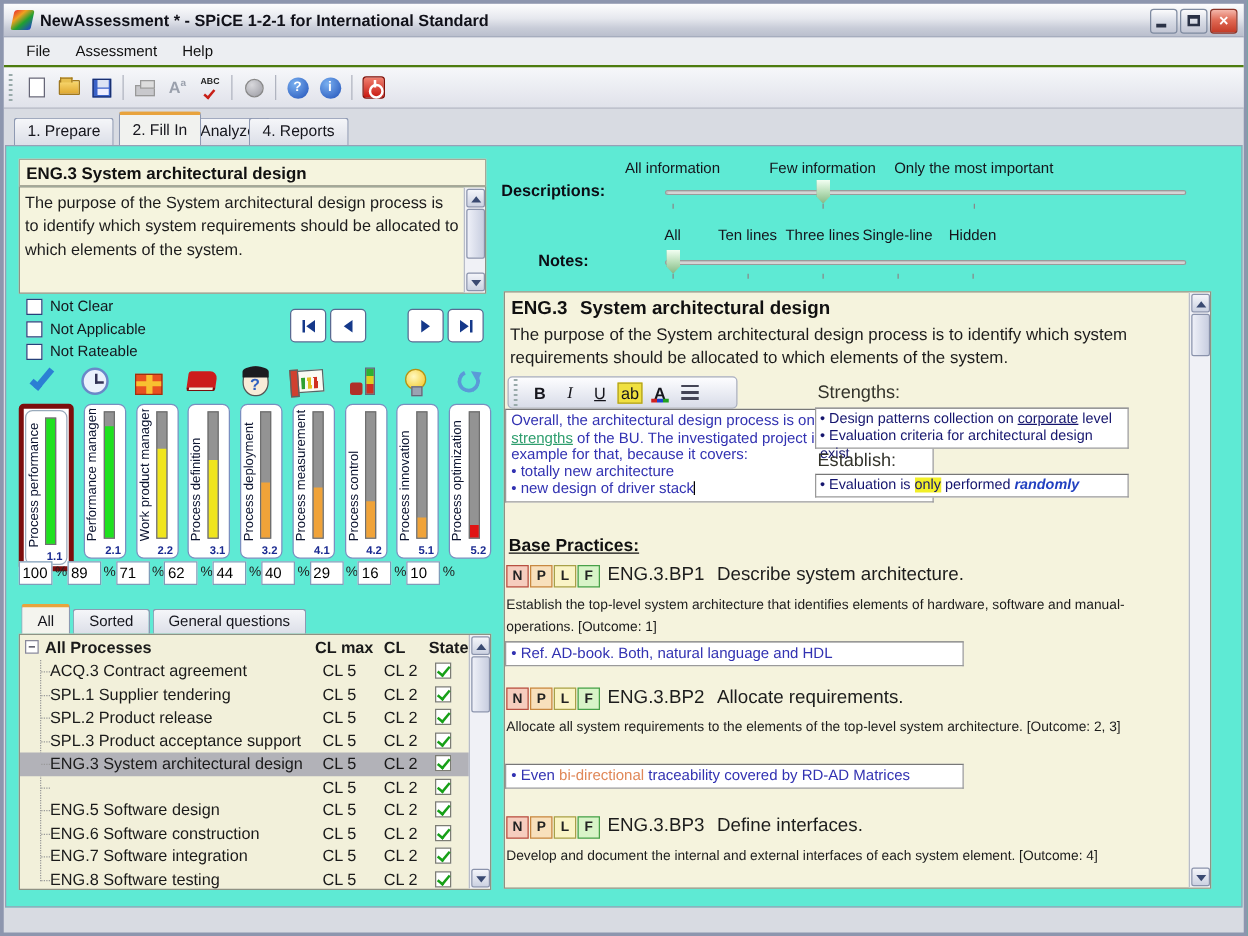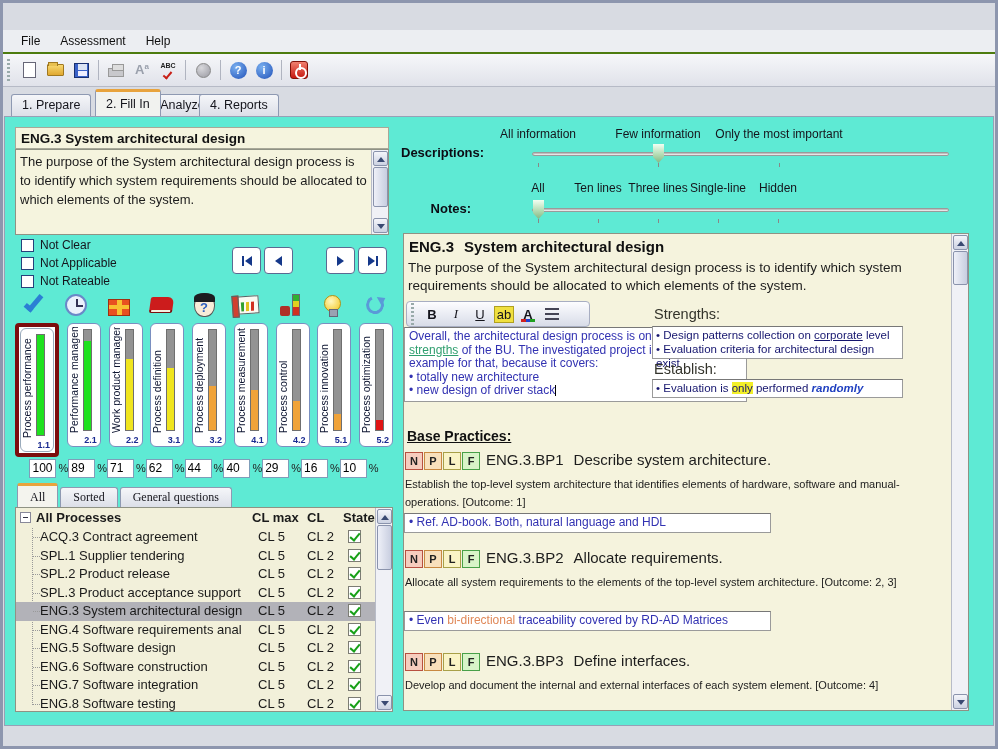--- a/index.html
+++ b/index.html
@@ -117,26 +117,26 @@
   .gauge-row { position:absolute; left:10px; top:206px; width:378px; height:134px; display:flex; justify-content:space-between; align-items:flex-start; }
   .gauge { width:34px; height:124px; background:#fff; border:1px solid #7a8fc0; border-radius:6px; position:relative; overflow:hidden; }
   .gauge-sel { border:4px solid #7c0d0d; border-radius:4px; padding:1px; background:#fff; height:134px; }
   .gauge-sel .gauge { border-color:#9ab; height:124px; }
   .gauge-label { position:absolute; left:0px; top:3px; bottom:13px; width:17px; writing-mode:vertical-rl; transform:rotate(180deg);
     font-size:10.5px; color:#0c1430; overflow:hidden; white-space:nowrap; }
   .gauge-track { position:absolute; right:8px; top:5px; bottom:15px; width:9px; background:#939393; border:1px solid #6f6f6f; }
   .gauge-fill { position:absolute; bottom:0; left:0; right:0; }
   .gauge-id { position:absolute; right:3px; bottom:1px; font-size:9px; font-weight:bold; color:#1a2a90; }
 
-  .pct-row { position:absolute; left:10px; top:341px; width:378px; height:20px; display:flex; justify-content:center; }
+  .pct-row { position:absolute; left:10px; top:331px; width:378px; height:20px; display:flex; justify-content:flex-start; }
   .pct-group { display:flex; align-items:center; }
   .pct-group input { width:27px; height:19px; border:1px solid #7f9db9; font-size:12px; padding:1px 2px; font-family:inherit; }
   .pct-group .unit { font-size:11px; margin-left:2px; color:#222; }
 
-  .subtabs { position:absolute; left:12px; top:366px; height:24px;font-family:Liberation Serif, serif; }
+  .subtabs { position:absolute; left:12px; top:366px; height:24px; }
   .stab { display:inline-block; height:20px; padding:0 12px; font-size:12px; line-height:19px; color:#15151c; vertical-align:bottom;
     background:linear-gradient(#f5f6f9,#dcdfe8); border:1px solid #8e99b2; border-bottom:none; border-radius:3px 3px 0 0; margin-right:2px; }
   .stab.active { height:24px; line-height:23px; background:#f4f4ee; border-top:3px solid #e8a33d; }
 
   .ptable { position:absolute; left:10px; top:390px; width:378px; height:205px; background:#f2f0da; border:1px solid #8f9284; overflow:hidden; }
   .ptable .tree-line { position:absolute; left:16px; top:20px; bottom:6px; width:0; border-left:1px dotted #999; }
   .prow { position:absolute; left:0; width:360px; height:18.5px; font-size:13px; color:#1a1a1a; line-height:18px; }
   .prow.head { font-weight:bold; height:20px; line-height:20px; }
   .prow.selected { background:#b2b2b8; }
   .c-name { position:absolute; left:24px; white-space:nowrap; overflow:hidden; max-width:215px; }
@@ -204,20 +204,33 @@
   .sb-c1 { left:2px; width:95px; }
   .sb-c2 { left:100px; right:14px; }
   .resize-grip { position:absolute; right:1px; bottom:1px; width:13px; height:13px;
     background:repeating-linear-gradient(135deg,transparent 0 3px,#aab 3px 5px); }
 </style>
 </head>
 <body>
 
 <div class="window">
 
+  <div class="titlebar">
+    <div class="app-icon"></div>
+    <div class="title-text">NewAssessment * - SPiCE 1-2-1 for International Standard</div>
+    <div class="win-btns">
+      <div class="winbtn">
+          <div class="glyph-min"></div>
+        </div>
+      <div class="winbtn">
+          <div class="glyph-max"></div>
+        </div>
+      <div class="winbtn close">×</div>
+    </div>
+  </div>
 
   <div class="menubar">
     <div class="menu-item">File</div>
     <div class="menu-item">Assessment</div>
     <div class="menu-item">Help</div>
   </div>
 
   <div class="toolbar">
     <div class="grip"></div>
     <div class="tb-btn">
@@ -488,21 +501,20 @@
         </div>
       <div class="prow selected" style="top:94px;">
           <span class="stub"></span>
         <span class="c-name">ENG.3 System architectural design</span>
           <span class="c-clmax">CL 5</span>
           <span class="c-cl">CL 2</span>
           <span class="c-state"><span class="state-chk"></span></span>
         </div>
       <div class="prow" style="top:112.5px;">
           <span class="stub"></span>
-        <span class="c-name">ENG.4 Software requirements anal</span>
           <span class="c-clmax">CL 5</span>
           <span class="c-cl">CL 2</span>
           <span class="c-state"><span class="state-chk"></span></span>
         </div>
       <div class="prow" style="top:131px;">
           <span class="stub"></span>
         <span class="c-name">ENG.5 Software design</span>
           <span class="c-clmax">CL 5</span>
           <span class="c-cl">CL 2</span>
           <span class="c-state"><span class="state-chk"></span></span>

